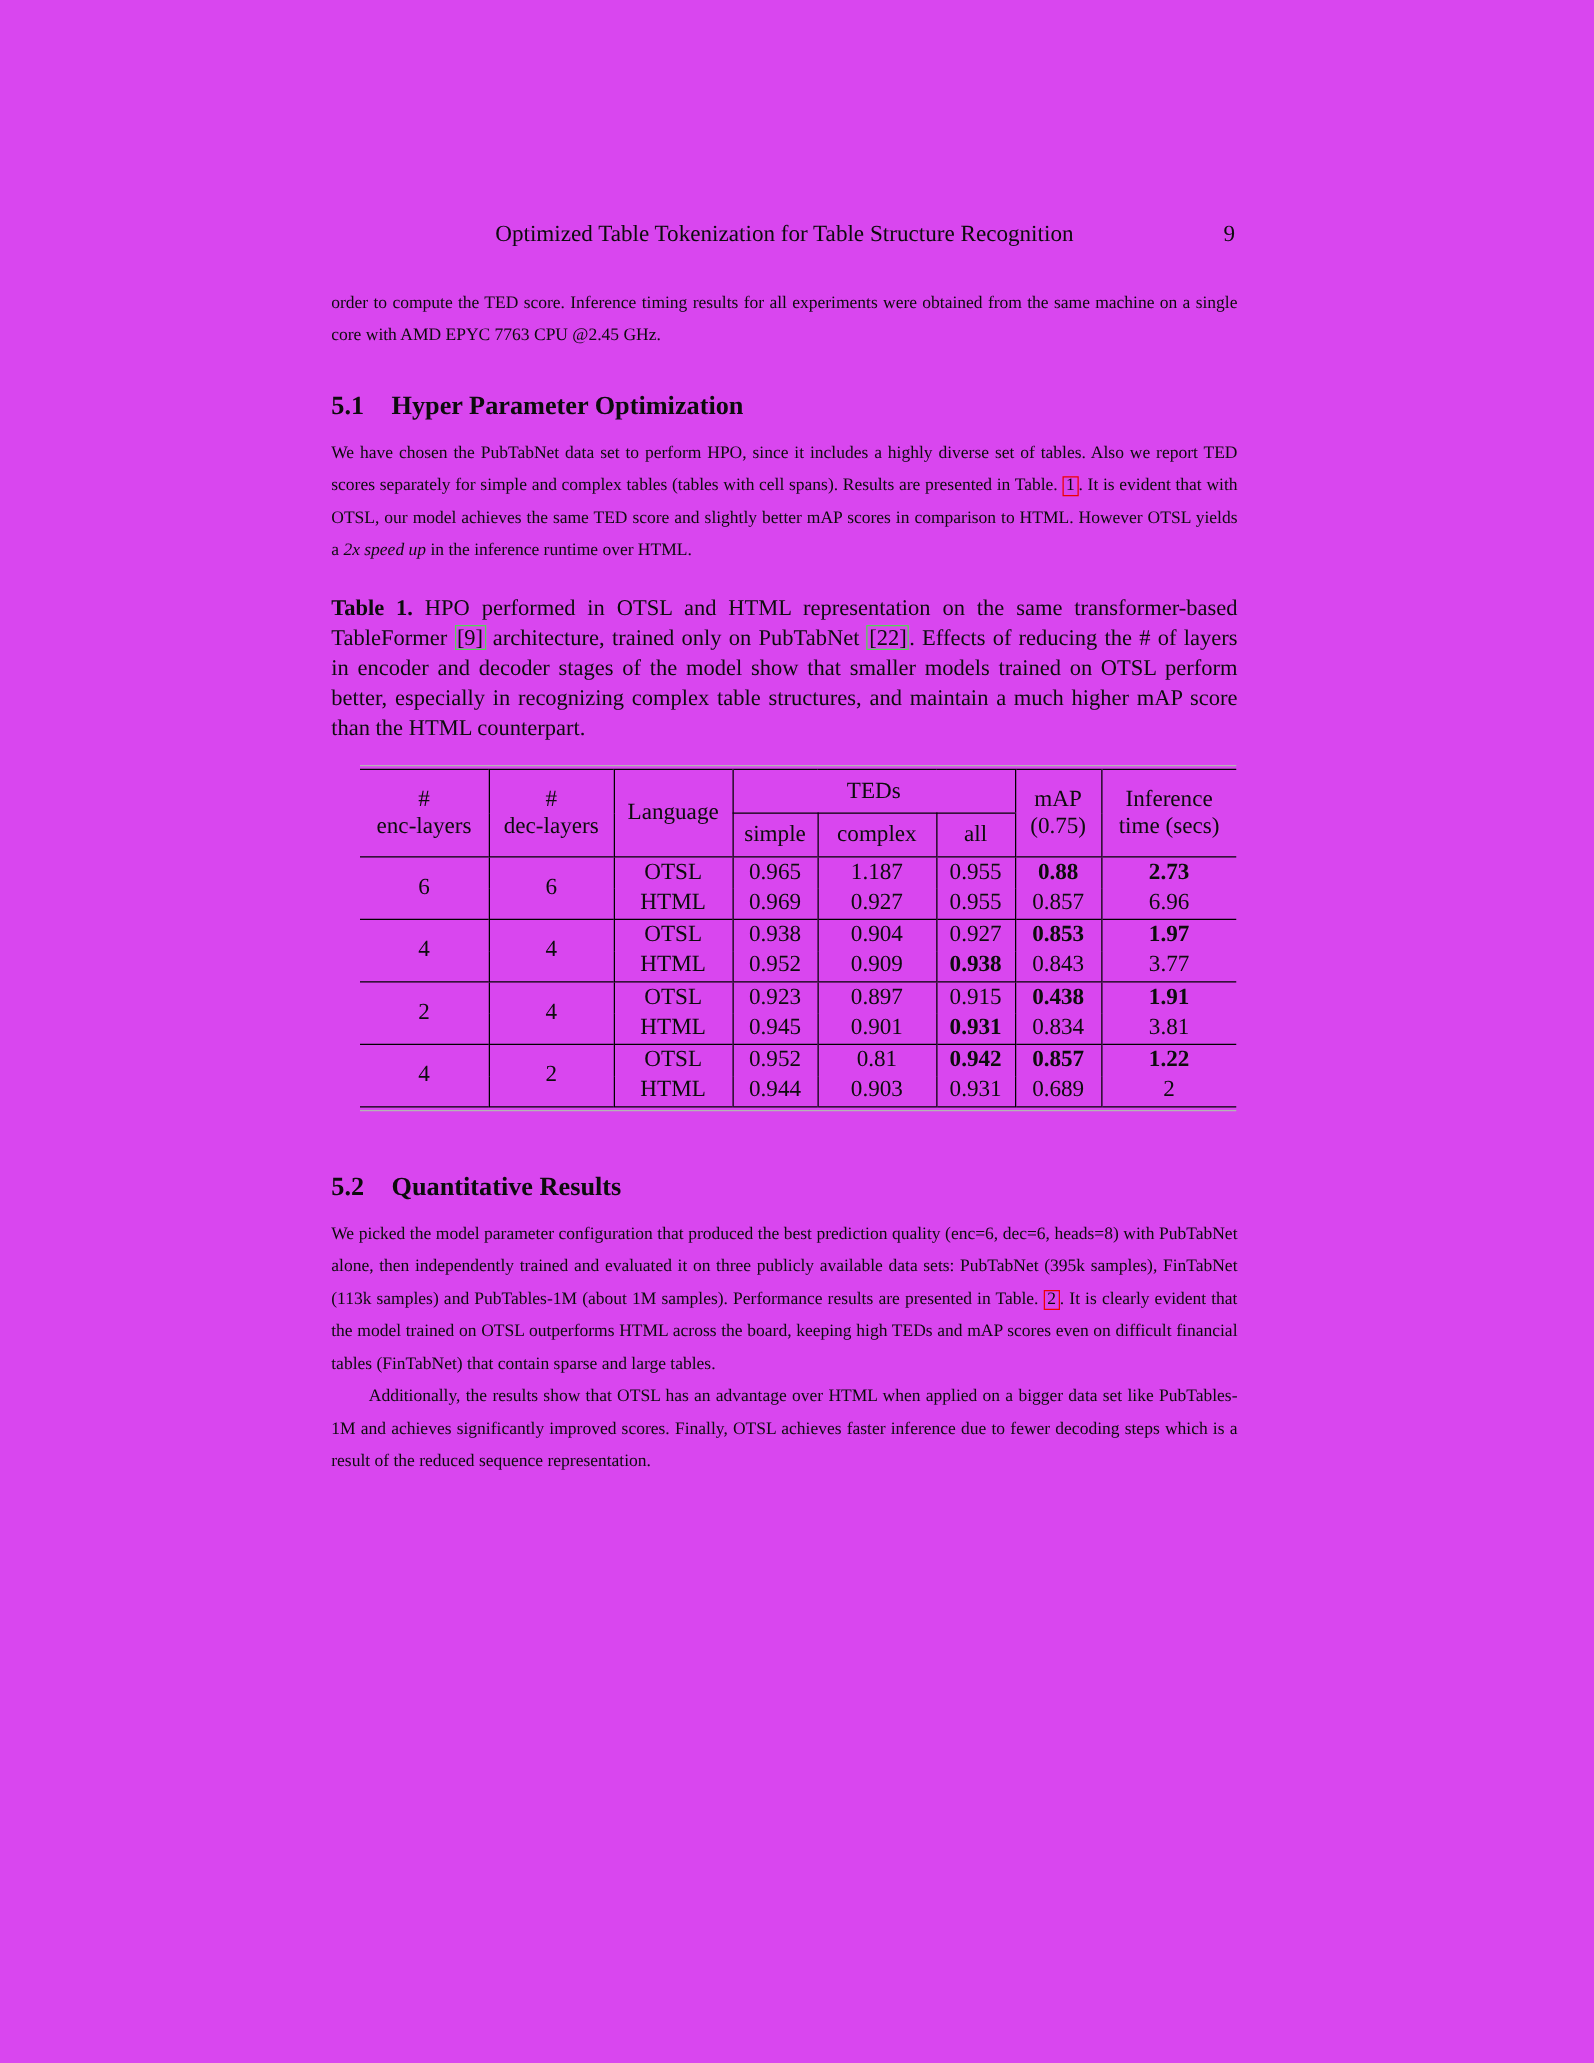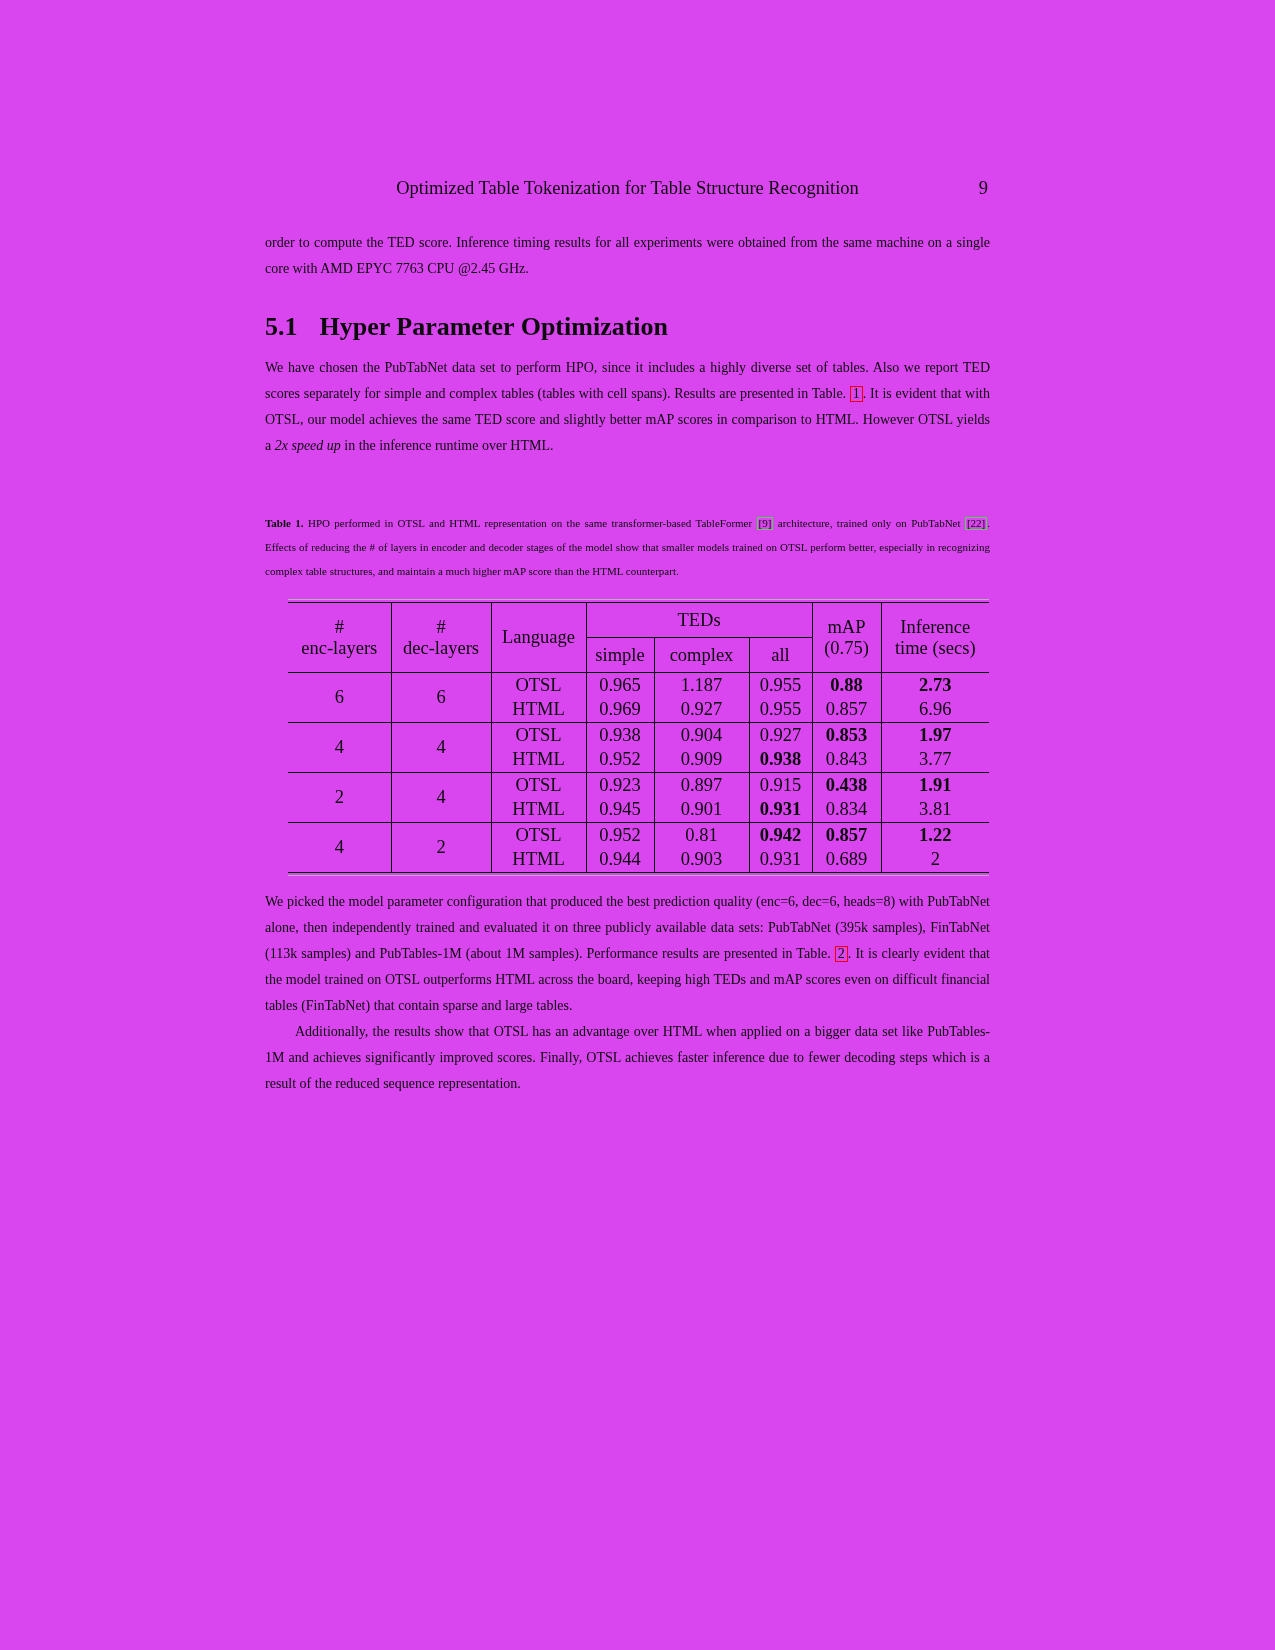--- a/index.html
+++ b/index.html
@@ -23,42 +23,42 @@
   
   .para{
     font-size:14px; line-height:26px;
     text-align:justify;
     margin:0;
   }
   .p-intro{margin-top:26px;}
   .sec-head{
     margin:0;
     margin-top:30px;
-    font-size:26px; font-weight:bold;
+    font-size:21px; font-weight:bold;
     display:flex;
   }
   .sec-head .num{margin-right:22px;}
   .p-body{margin-top:13px;}
   .em{font-style:italic;}
   .refbox{
     border:1.5px solid #ee0000;
     padding:0 2px;
     line-height:1;
     display:inline-block;
   }
   .citebox{
     border:1.5px solid #55d555;
     padding:0 1px;
     line-height:1;
     display:inline-block;
   }
   
   .caption{
-    margin-top:52px;
-    font-size:11px; line-height:24px;
+    margin-top:20px;
+    font-size:18px; line-height:24px;
     text-align:justify;
   }
   .caption .cap-label{font-weight:bold;}
   
   .tblwrap{
     margin-top:16px;
     margin-left:23px;
     width:701px;
     border-top:1px solid #b4b4b4;
     border-bottom:1px solid #b4b4b4;
@@ -229,19 +229,23 @@
             <td>0.944</td>
             <td>0.903</td>
             <td>0.931</td>
             <td>0.689</td>
             <td>2</td>
           </tr>
         </tbody>
       </table>
     </div>
 
+    <h2 class="sec-head" style="margin-top:48px;">
+      <span class="num">5.2</span>
+      <span>Quantitative Results</span>
+    </h2>
 
     <p class="para p-body"><span>We picked the model parameter configuration that produced the best prediction quality (enc=6, dec=6, heads=8) with PubTabNet alone, then independently trained and evaluated it on three publicly available data sets: PubTabNet (395k samples), FinTabNet (113k samples) and PubTables-1M (about 1M samples). Performance results are presented in Table. </span><span class="refbox">2</span><span>. It is clearly evident that the model trained on OTSL outperforms HTML across the board, keeping high TEDs and mAP scores even on difficult financial tables (FinTabNet) that contain sparse and large tables.</span></p>
 
     <p class="para" style="text-indent:30px;">Additionally, the results show that OTSL has an advantage over HTML when applied on a bigger data set like PubTables-1M and achieves significantly improved scores. Finally, OTSL achieves faster inference due to fewer decoding steps which is a result of the reduced sequence representation.</p>
 
   </div>
 </div>
 
 </body></html>

